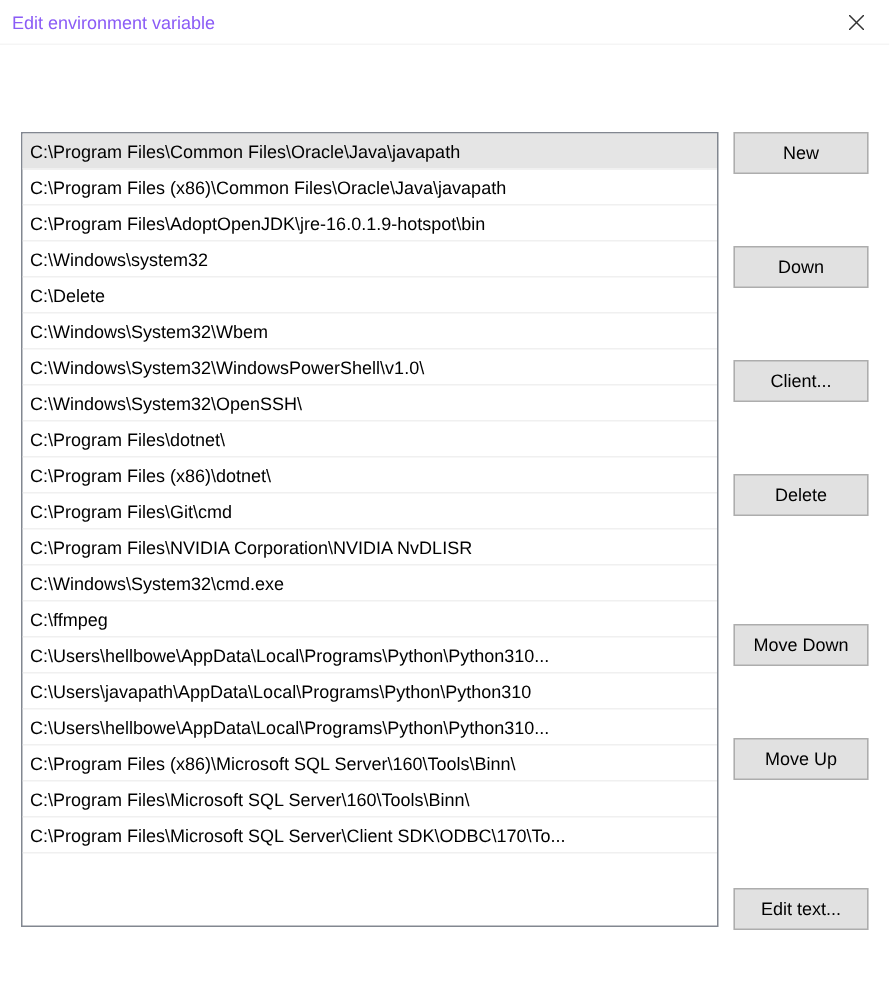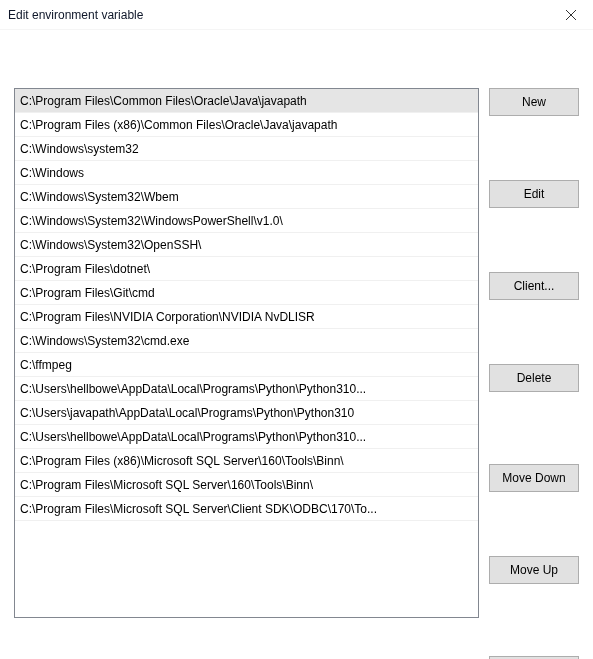--- a/index.html
+++ b/index.html
@@ -21,21 +21,21 @@
     background: #ffffff;
     display: flex;
     flex-direction: column;
   }
   .titlebar {
     height: 30px;
     display: flex;
     align-items: center;
     justify-content: space-between;
     padding: 0 0 0 8px;
-    color: #0f172a;
+    color: #8b5cf6;
     font-size: 12px;
     border-bottom: 1px solid #f5f5f5;
   }
   .titlebar .title {
     font-weight: 400;
   }
   .titlebar .close {
     width: 44px;
     height: 30px;
     display: flex;
@@ -102,21 +102,21 @@
     justify-content: flex-start;
     gap: 10px;
     padding-top: 22px;
     padding-right: 2px;
   }
   .footer .btn {
     width: 88px;
   }
   .side-buttons .btn { width: 90px; margin-bottom: 24px;}
   
-  .btn-group { display:flex; flex-direction:column; gap:40px; }
+  .btn-group { display:flex; flex-direction:column; gap:24px; }
 </style>
 </head>
 <body>
 
 <div class="window">
   <div class="titlebar">
     <span class="title">Edit environment variable</span>
     <div class="close">
       <svg viewBox="0 0 10 10">
         <line x1="0" y1="0" x2="10" y2="10"></line>
@@ -124,42 +124,44 @@
       </svg>
     </div>
   </div>
 
   <div class="content">
     <div class="main-row">
 
       <div class="list-box" id="listbox">
           <div class="list-item selected">C:\Program Files\Common Files\Oracle\Java\javapath</div>
           <div class="list-item">C:\Program Files (x86)\Common Files\Oracle\Java\javapath</div>
+          <div class="list-item">C:\Program Files\AdoptOpenJDK\jre-16.0.1.9-hotspot\bin</div>
           <div class="list-item">C:\Windows\system32</div>
-          <div class="list-item">C:\Windows</div>
+          <div class="list-item">C:\Delete</div>
           <div class="list-item">C:\Windows\System32\Wbem</div>
           <div class="list-item">C:\Windows\System32\WindowsPowerShell\v1.0\</div>
           <div class="list-item">C:\Windows\System32\OpenSSH\</div>
           <div class="list-item">C:\Program Files\dotnet\</div>
+          <div class="list-item">C:\Program Files (x86)\dotnet\</div>
           <div class="list-item">C:\Program Files\Git\cmd</div>
           <div class="list-item">C:\Program Files\NVIDIA Corporation\NVIDIA NvDLISR</div>
           <div class="list-item">C:\Windows\System32\cmd.exe</div>
           <div class="list-item">C:\ffmpeg</div>
           <div class="list-item">C:\Users\hellbowe\AppData\Local\Programs\Python\Python310...</div>
           <div class="list-item">C:\Users\javapath\AppData\Local\Programs\Python\Python310</div>
           <div class="list-item">C:\Users\hellbowe\AppData\Local\Programs\Python\Python310...</div>
           <div class="list-item">C:\Program Files (x86)\Microsoft SQL Server\160\Tools\Binn\</div>
           <div class="list-item">C:\Program Files\Microsoft SQL Server\160\Tools\Binn\</div>
           <div class="list-item">C:\Program Files\Microsoft SQL Server\Client SDK\ODBC\170\To...</div>
         </div>
 
       <div class="side-buttons">
         <div class="btn-group">
           <div class="btn">New</div>
-          <div class="btn">Edit</div>
+          <div class="btn">Down</div>
           <div class="btn">Client...</div>
           <div class="btn">Delete</div>
         </div>
         <div style="height:48px;"></div>
         <div class="btn-group">
           <div class="btn">Move Down</div>
           <div class="btn">Move Up</div>
         </div>
         <div style="height:48px;"></div>
         <div class="btn-group">

